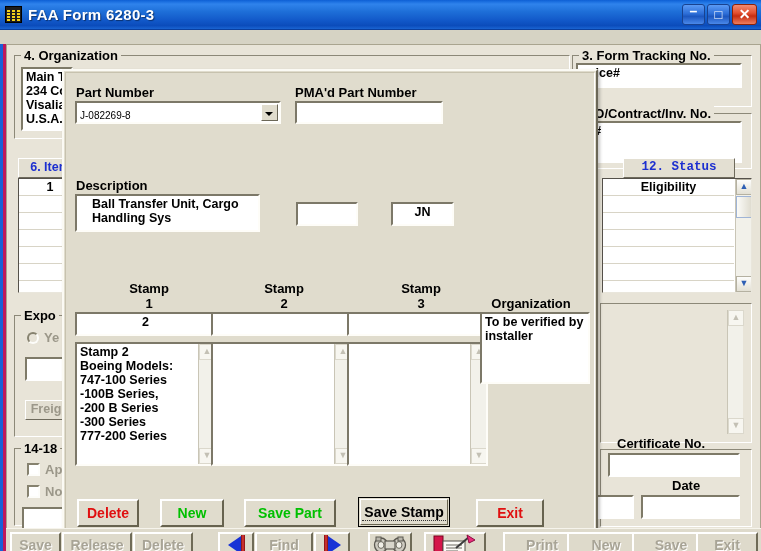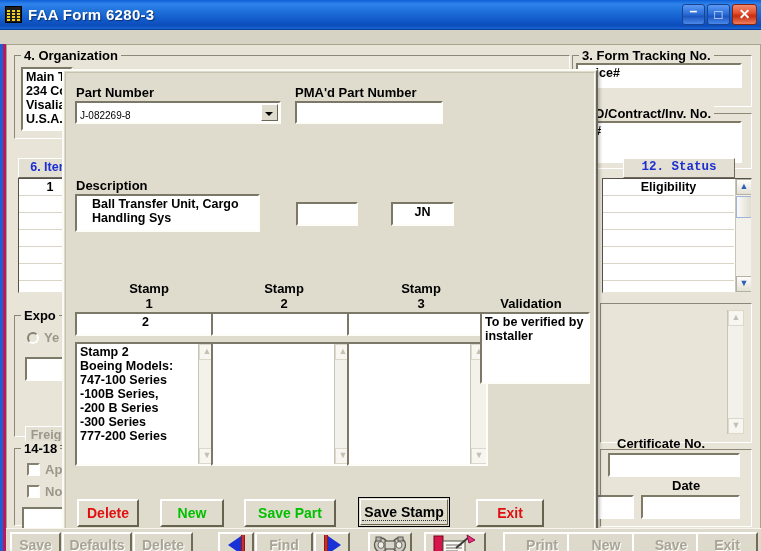--- a/index.html
+++ b/index.html
@@ -415,21 +415,21 @@
       </div>
 
       <div class="grp" style="left:7px; top:270px; width:556px; height:122px;">
         <div class="cap dimcap">Expo</div>
       </div>
       <div class="radio" style="left:20px; top:287px;"></div>
       <div class="lbl dim" style="left:37px; top:286px;">Ye</div>
       <div class="sunken" style="left:18px; top:312px; width:42px; height:24px;">
         <div class="fieldtext"></div>
       </div>
-      <div class="hdrbar" style="left:18px; top:355px; width:42px; height:20px; color:#9b9789;margin-top:26px;">Freig</div>
+      <div class="hdrbar" style="left:18px; top:355px; width:42px; height:20px; color:#9b9789;">Freig</div>
 
       <div class="grp" style="left:7px; top:403px; width:556px; height:78px;">
         <div class="cap">14-18</div>
       </div>
       <div class="chk" style="left:20px; top:418px;"></div>
       <div class="lbl dim" style="left:38px; top:418px;text-align:right;">Ap</div>
       <div class="chk" style="left:20px; top:440px;"></div>
       <div class="lbl dim" style="left:38px; top:440px;">No</div>
       <div class="sunken" style="left:15px; top:462px; width:45px; height:24px;">
         <div class="fieldtext"></div>
@@ -552,21 +552,21 @@
         <div class="txt ctr"></div>
       </div>
       <div class="dfield" style="left:283px; top:271px; width:141px; height:124px;">
         <div class="txt" style="padding-right:17px;"></div>
         <div class="vscroll pale" style="right:0; top:0; bottom:0;">
           <div class="arw top">▲</div>
           <div class="arw bot">▼</div>
         </div>
       </div>
 
-      <div class="dlabel ctr" style="left:412px; top:225px; width:110px;">Validation</div>
+      <div class="dlabel ctr" style="left:412px; top:225px; width:110px;">Organization</div>
       <div class="dfield" style="left:416px; top:241px; width:110px; height:72px;">
         <div class="txt">To be verified by
 installer</div>
       </div>
 
       <div class="pbtn" style="left:13px; top:428px; width:62px; height:28px; color:#e01010;">
         <span>Delete</span>
       </div>
       <div class="pbtn" style="left:96px; top:428px; width:64px; height:28px; color:#00c000;">
         <span>New</span>
@@ -582,21 +582,21 @@
       <div class="pbtn" style="left:412px; top:428px; width:68px; height:28px; color:#e01010;">
         <span>Exit</span>
       </div>
     </div>
 
     <div class="toolbar">
       <div class="tbtn" style="left:4px; width:51px;">
         <span>Save</span>
       </div>
       <div class="tbtn" style="left:56px; width:70px;">
-        <span>Defaults</span>
+        <span>Release</span>
       </div>
       <div class="tbtn" style="left:127px; width:60px;">
         <span>Delete</span>
       </div>
 
       <div class="tbtn icon" style="left:212px; width:36px;">
         <span style="display:flex;align-items:center;">
           <span class="tri left"></span>
             <span class="bar-red"></span>
         </span>

